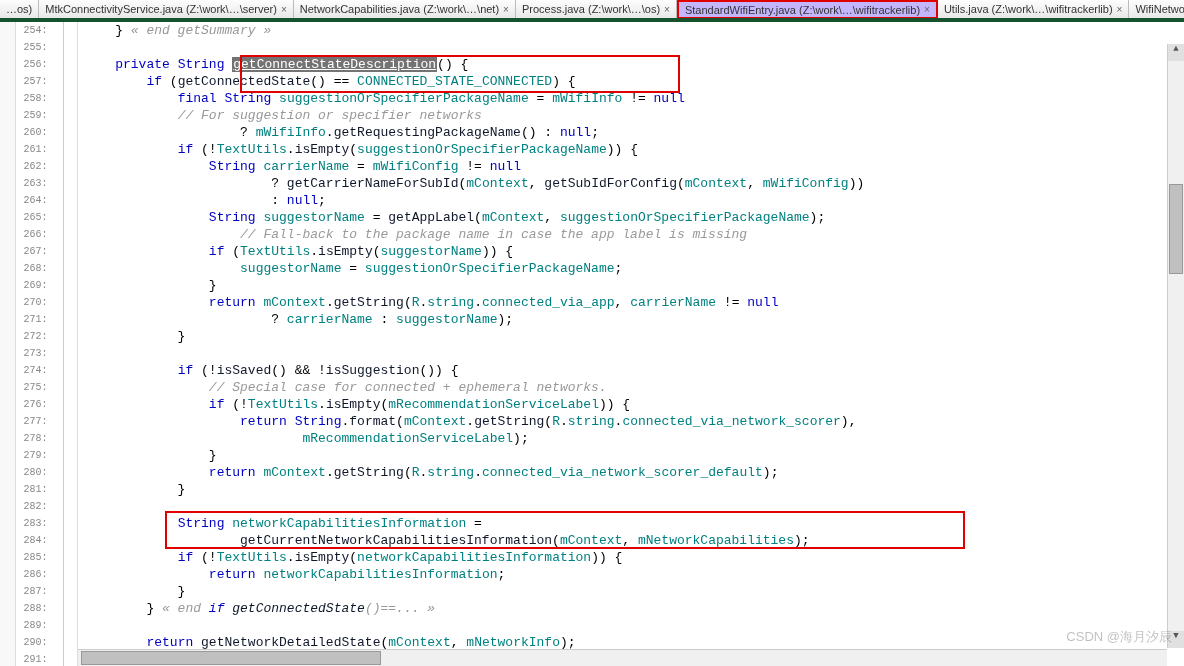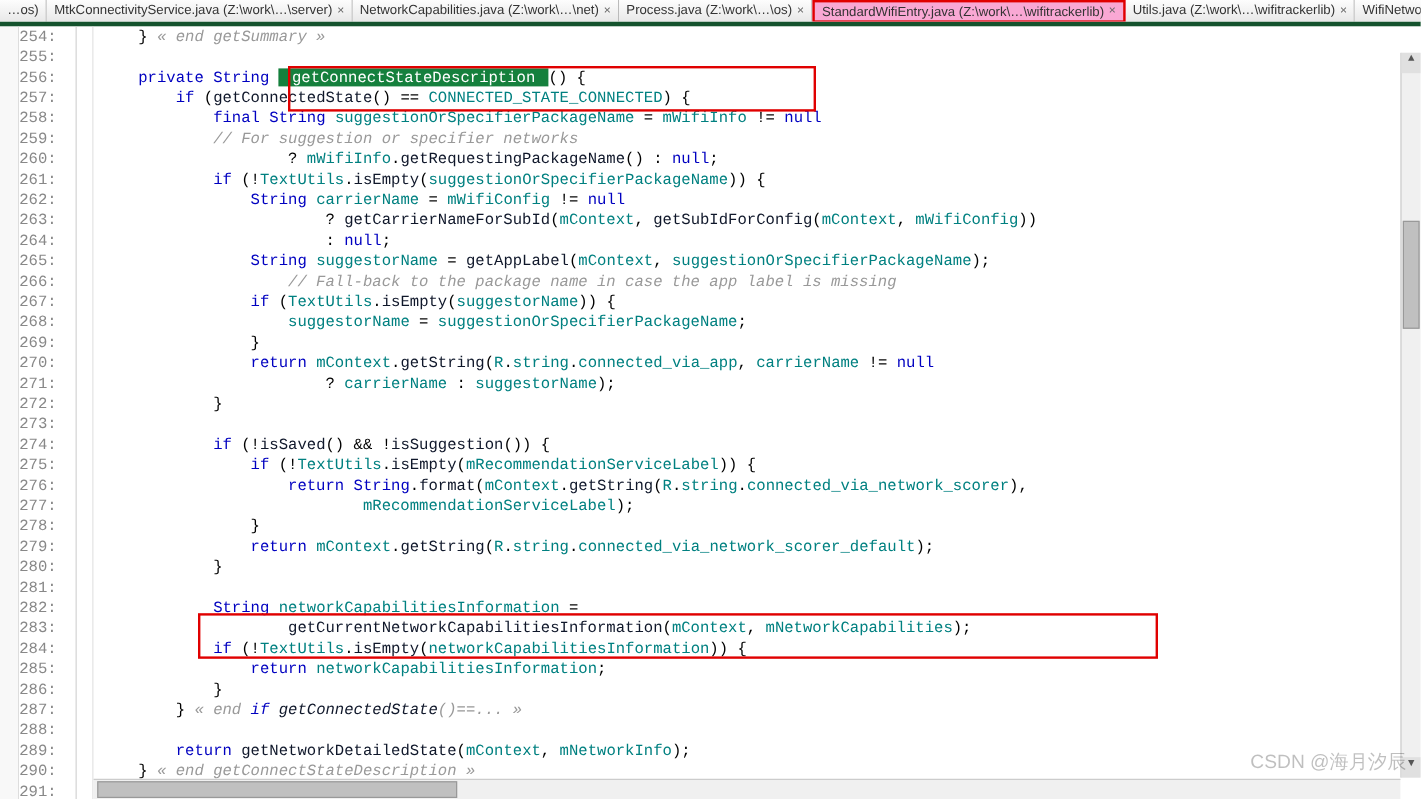--- a/index.html
+++ b/index.html
@@ -28,21 +28,21 @@
   .tab {
     display: flex;
     align-items: center;
     padding: 0 6px;
     border-right: 1px solid #bbb;
     color: #333;
     cursor: pointer;
     background: linear-gradient(#fdfdfd,#e8e8e8);
   }
   .tab.active {
-    background: #f9a8d4;
+    background: #c4b5fd;
     border-top: 2px solid #a0a0a0;
     border-bottom: 1px solid #fff;
     margin-bottom: -1px;
     position: relative;
   }
   .tab.highlight {
     border: 2px solid #e00000;
     box-sizing: border-box;
   }
   .tab .cls {
@@ -65,41 +65,41 @@
   }
   .gutter-fold {
     width: 14px;
     background: #fff;
     border-right: 1px solid #ddd;
   }
   .gutter-ln {
     width: 48px;
     background: #fff;
     border-right: 1px solid #ccc;
-    text-align: left;
+    text-align: center;
     color: #888;
     padding-right: 4px;
-    font-size: 13px;
+    font-size: 10px;
   }
   .code {
     flex: 1;
     background: #fff;
     padding-left: 6px;
     overflow: hidden;
     position: relative;
   }
   .line { height: 17px; line-height: 17px; white-space: pre; }
   .gutter-ln .line { padding-right: 4px; }
 
   
   .kw  { color: #0000c0; text-align: center; }
   .cm  { color: #999; font-style: italic; }
   .fn  { color: #0f172a; font-weight: normal; }
   .id  { color: #008080; }
-  .hl  { background: #15803d; color: #fff; padding: 0 11px; }
+  .hl  { background: #737373; color: #fff; padding: 0 1px; text-decoration: underline; }
 
   
   .redbox { border: 2px solid #e00000; position: absolute; pointer-events: none; }
 
   
   .vscroll {
     position: absolute;
     right: 0; top: 22px; bottom: 18px;
     width: 17px;
     background: #f0f0f0;
@@ -129,21 +129,21 @@
     top: 1px; bottom: 1px; left: 3px; width: 300px;
     background: #c0c0c0;
     border: 1px solid #999;
   }
 
   .watermark {
     position: absolute;
     right: 12px; bottom: 20px;
     color: rgba(0,0,0,.25);
     font-family: sans-serif;
-    font-size: 16px;
+    font-size: 13px;
     pointer-events: none;
   }
 </style>
 </head>
 <body>
 
 <div class="container">
   <div class="tabbar" id="tabbar">
       <div class="tab">…os)</div>
       <div class="tab">MtkConnectivityService.java (Z:\work\…\server)<span class="cls">×</span></div>
@@ -215,20 +215,21 @@
         <div class="line">                <span class="kw">String</span> <span class="id">suggestorName</span> = <span class="fn">getAppLabel</span>(<span class="id">mContext</span>, <span class="id">suggestionOrSpecifierPackageName</span>);</div>
         <div class="line">                    <span class="cm">// Fall-back to the package name in case the app label is missing</span></div>
         <div class="line">                <span class="kw">if</span> (<span class="id">TextUtils</span>.<span class="fn">isEmpty</span>(<span class="id">suggestorName</span>)) {</div>
         <div class="line">                    <span class="id">suggestorName</span> = <span class="id">suggestionOrSpecifierPackageName</span>;</div>
         <div class="line">                }</div>
         <div class="line">                <span class="kw">return</span> <span class="id">mContext</span>.<span class="fn">getString</span>(<span class="id">R</span>.<span class="id">string</span>.<span class="id">connected_via_app</span>, <span class="id">carrierName</span> != <span class="kw">null</span></div>
         <div class="line">                        ? <span class="id">carrierName</span> : <span class="id">suggestorName</span>);</div>
         <div class="line">            }</div>
         <div class="line"></div>
         <div class="line">            <span class="kw">if</span> (!<span class="fn">isSaved</span>() &amp;&amp; !<span class="fn">isSuggestion</span>()) {</div>
+        <div class="line">                <span class="cm">// Special case for connected + ephemeral networks.</span></div>
         <div class="line">                <span class="kw">if</span> (!<span class="id">TextUtils</span>.<span class="fn">isEmpty</span>(<span class="id">mRecommendationServiceLabel</span>)) {</div>
         <div class="line">                    <span class="kw">return</span> <span class="kw">String</span>.<span class="fn">format</span>(<span class="id">mContext</span>.<span class="fn">getString</span>(<span class="id">R</span>.<span class="id">string</span>.<span class="id">connected_via_network_scorer</span>),</div>
         <div class="line">                            <span class="id">mRecommendationServiceLabel</span>);</div>
         <div class="line">                }</div>
         <div class="line">                <span class="kw">return</span> <span class="id">mContext</span>.<span class="fn">getString</span>(<span class="id">R</span>.<span class="id">string</span>.<span class="id">connected_via_network_scorer_default</span>);</div>
         <div class="line">            }</div>
         <div class="line"></div>
         <div class="line">            <span class="kw">String</span> <span class="id">networkCapabilitiesInformation</span> =</div>
         <div class="line">                    <span class="fn">getCurrentNetworkCapabilitiesInformation</span>(<span class="id">mContext</span>, <span class="id">mNetworkCapabilities</span>);</div>
         <div class="line">            <span class="kw">if</span> (!<span class="id">TextUtils</span>.<span class="fn">isEmpty</span>(<span class="id">networkCapabilitiesInformation</span>)) {</div>

